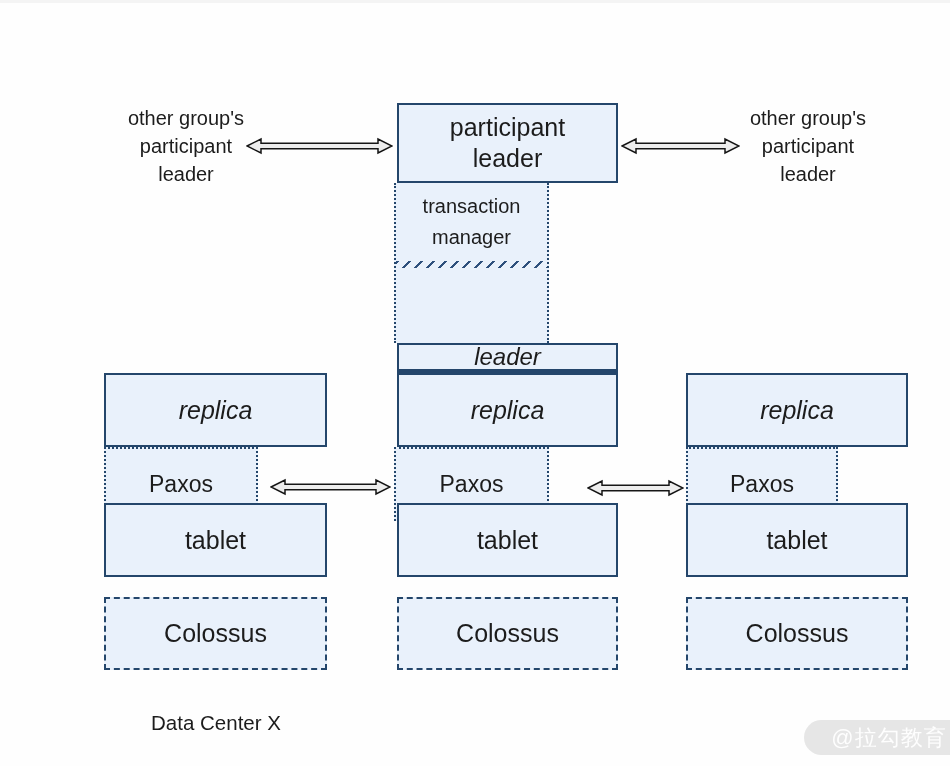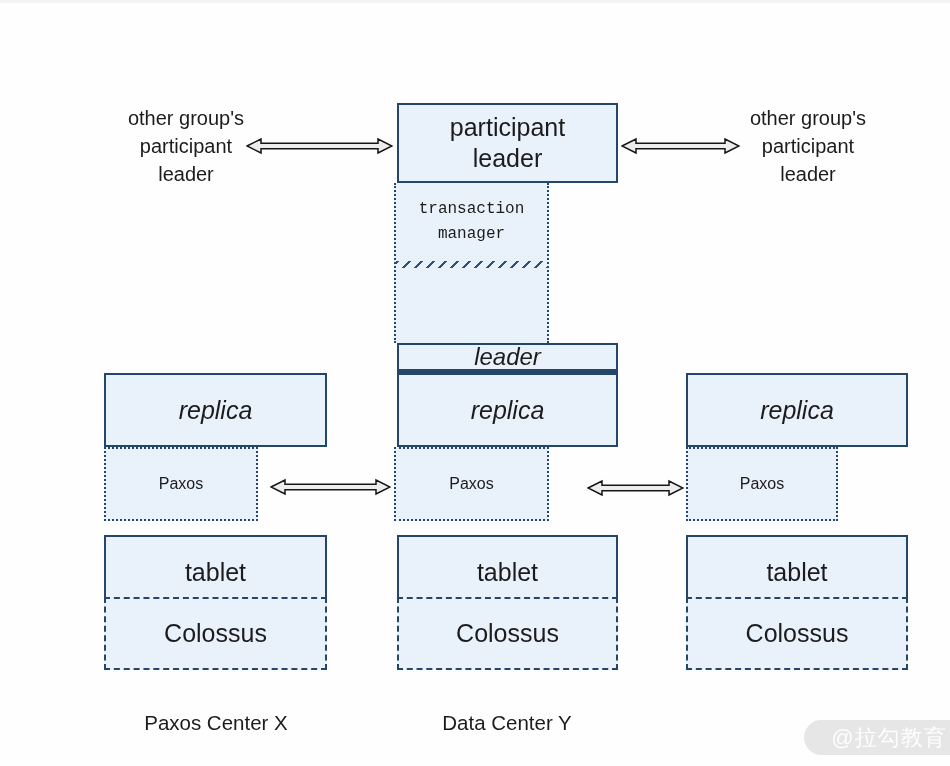--- a/index.html
+++ b/index.html
@@ -10,21 +10,21 @@
   }
   .abs{position:absolute;box-sizing:border-box;}
   .box{
     display:flex;align-items:center;justify-content:center;text-align:center;
     background:#e9f1fb;border:2.5px solid #24466b;white-space:pre-line;
   }
   .solid{border-style:solid;}
   .dotted{border-style:dotted;}
   .dashed{border-style:dashed;text-align:right;}
   .big-label{font-size:25px;line-height:31px;}
-  .mid-label{font-size:16px;line-height:25px;font-family:Liberation Mono, monospace;}
+  .mid-label{font-size:20px;line-height:31px;}
   .ext-label{
     font-size:20px;line-height:28px;text-align:center;white-space:pre-line;
   }
   .pl-box{left:397px;top:100px;width:221px;height:80px;}
   .tm-region{
     left:394px;top:180px;width:155px;height:160px;background:#e9f1fb;
     border-left:2.5px dotted #24466b;border-right:2.5px dotted #24466b;
     display:flex;flex-direction:column;
   }
   .tm-text{height:78px;display:flex;align-items:center;justify-content:center;
@@ -32,22 +32,22 @@
   .hatch{
     height:7px;width:100%;
     background:repeating-linear-gradient(135deg,#2e507c 0px,#2e507c 2.5px,transparent 2.5px,transparent 8.5px);
   }
   .lock-text{flex:1;display:flex;align-items:center;justify-content:center;text-align:center;}
   .leader-box{
     left:397px;top:340px;width:221px;height:30px;
     font-style:italic;font-size:24px;border-width:2px;border-bottom-width:4px;
   }
   .replica{top:370px;height:74px;font-style:italic;}
-  .paxos{top:444px;height:74px;font-size:16px;}
-  .tablet{top:532px;height:74px;}
+  .paxos{top:444px;height:74px;font-size:23px;}
+  .tablet{top:500px;height:74px;}
   .colossus{top:594px;height:73px;}
   .dc-label{
     top:708px;width:200px;text-align:center;font-size:20.5px;
   }
   .watermark{
     left:804px;top:717px;width:170px;height:35px;border-radius:18px;
     background:rgba(223,223,223,0.78);color:rgba(255,255,255,0.93);
     display:flex;align-items:center;justify-content:center;
     font-size:22px;letter-spacing:1px;z-index:5;
   }
@@ -84,27 +84,26 @@
 manager</div>
     <div class="hatch"></div>
   </div>
 
   <div class="abs box solid leader-box">leader</div>
 
   <div class="abs box solid big-label replica" style="left:104px;width:223px;">replica</div>
   <div class="abs box dotted paxos" style="left:104px;width:154px;">Paxos</div>
   <div class="abs box solid big-label tablet" style="left:104px;width:223px;">tablet</div>
   <div class="abs box dashed big-label colossus" style="left:104px;width:223px;">Colossus</div>
-  <div class="abs dc-label" style="left:116px;">Paxos Center X</div>
+  <div class="abs dc-label" style="left:116px;">Data Center X</div>
 
   <div class="abs box solid big-label replica" style="left:397px;width:221px;">replica</div>
   <div class="abs box dotted paxos" style="left:394px;width:155px;">Paxos</div>
   <div class="abs box solid big-label tablet" style="left:397px;width:221px;">tablet</div>
   <div class="abs box dashed big-label colossus" style="left:397px;width:221px;">Colossus</div>
-  <div class="abs dc-label" style="left:407px;">Data Center Y</div>
 
   <div class="abs box solid big-label replica" style="left:686px;width:222px;">replica</div>
   <div class="abs box dotted paxos" style="left:686px;width:152px;">Paxos</div>
   <div class="abs box solid big-label tablet" style="left:686px;width:222px;">tablet</div>
   <div class="abs box dashed big-label colossus" style="left:686px;width:222px;">Colossus</div>
 
   <div class="abs" style="left:270px;top:475px;">
     <svg width="121" height="18" viewBox="0 0 121 18">
       <polygon points="1,9 15,2 15,6.3 106,6.3 106,2 120,9 106,16 106,11.7 15,11.7 15,16" fill="#ededed" stroke="#161616" stroke-width="1.5"></polygon>
     </svg>

